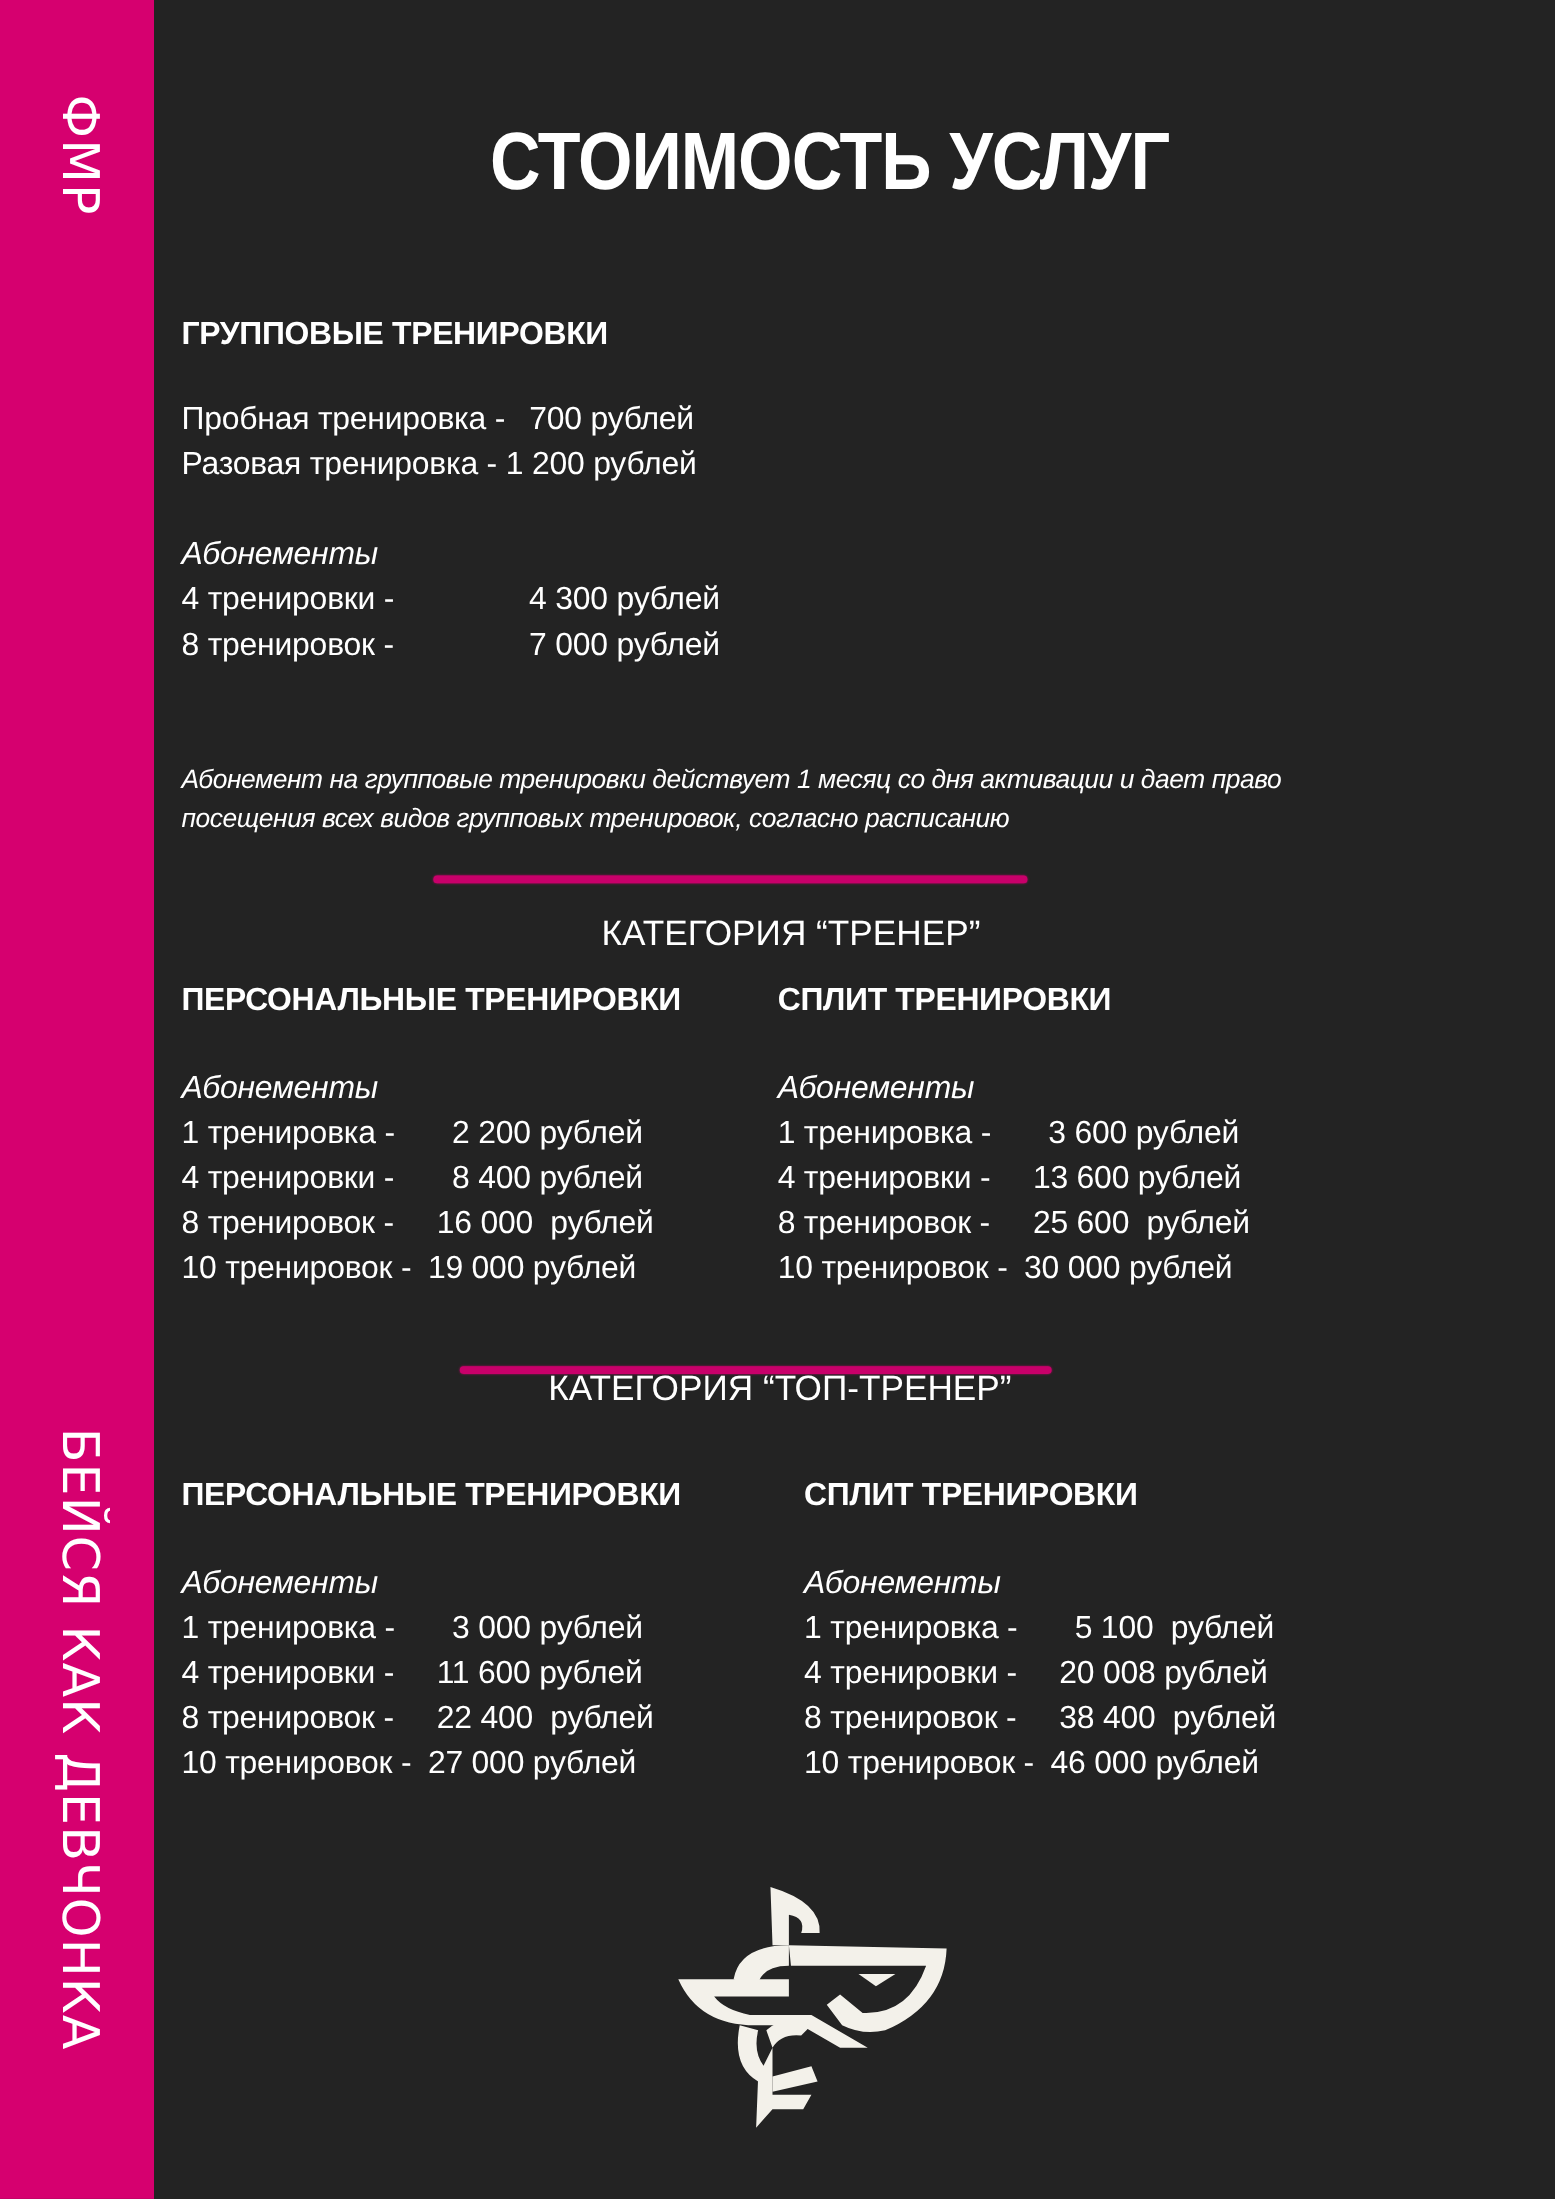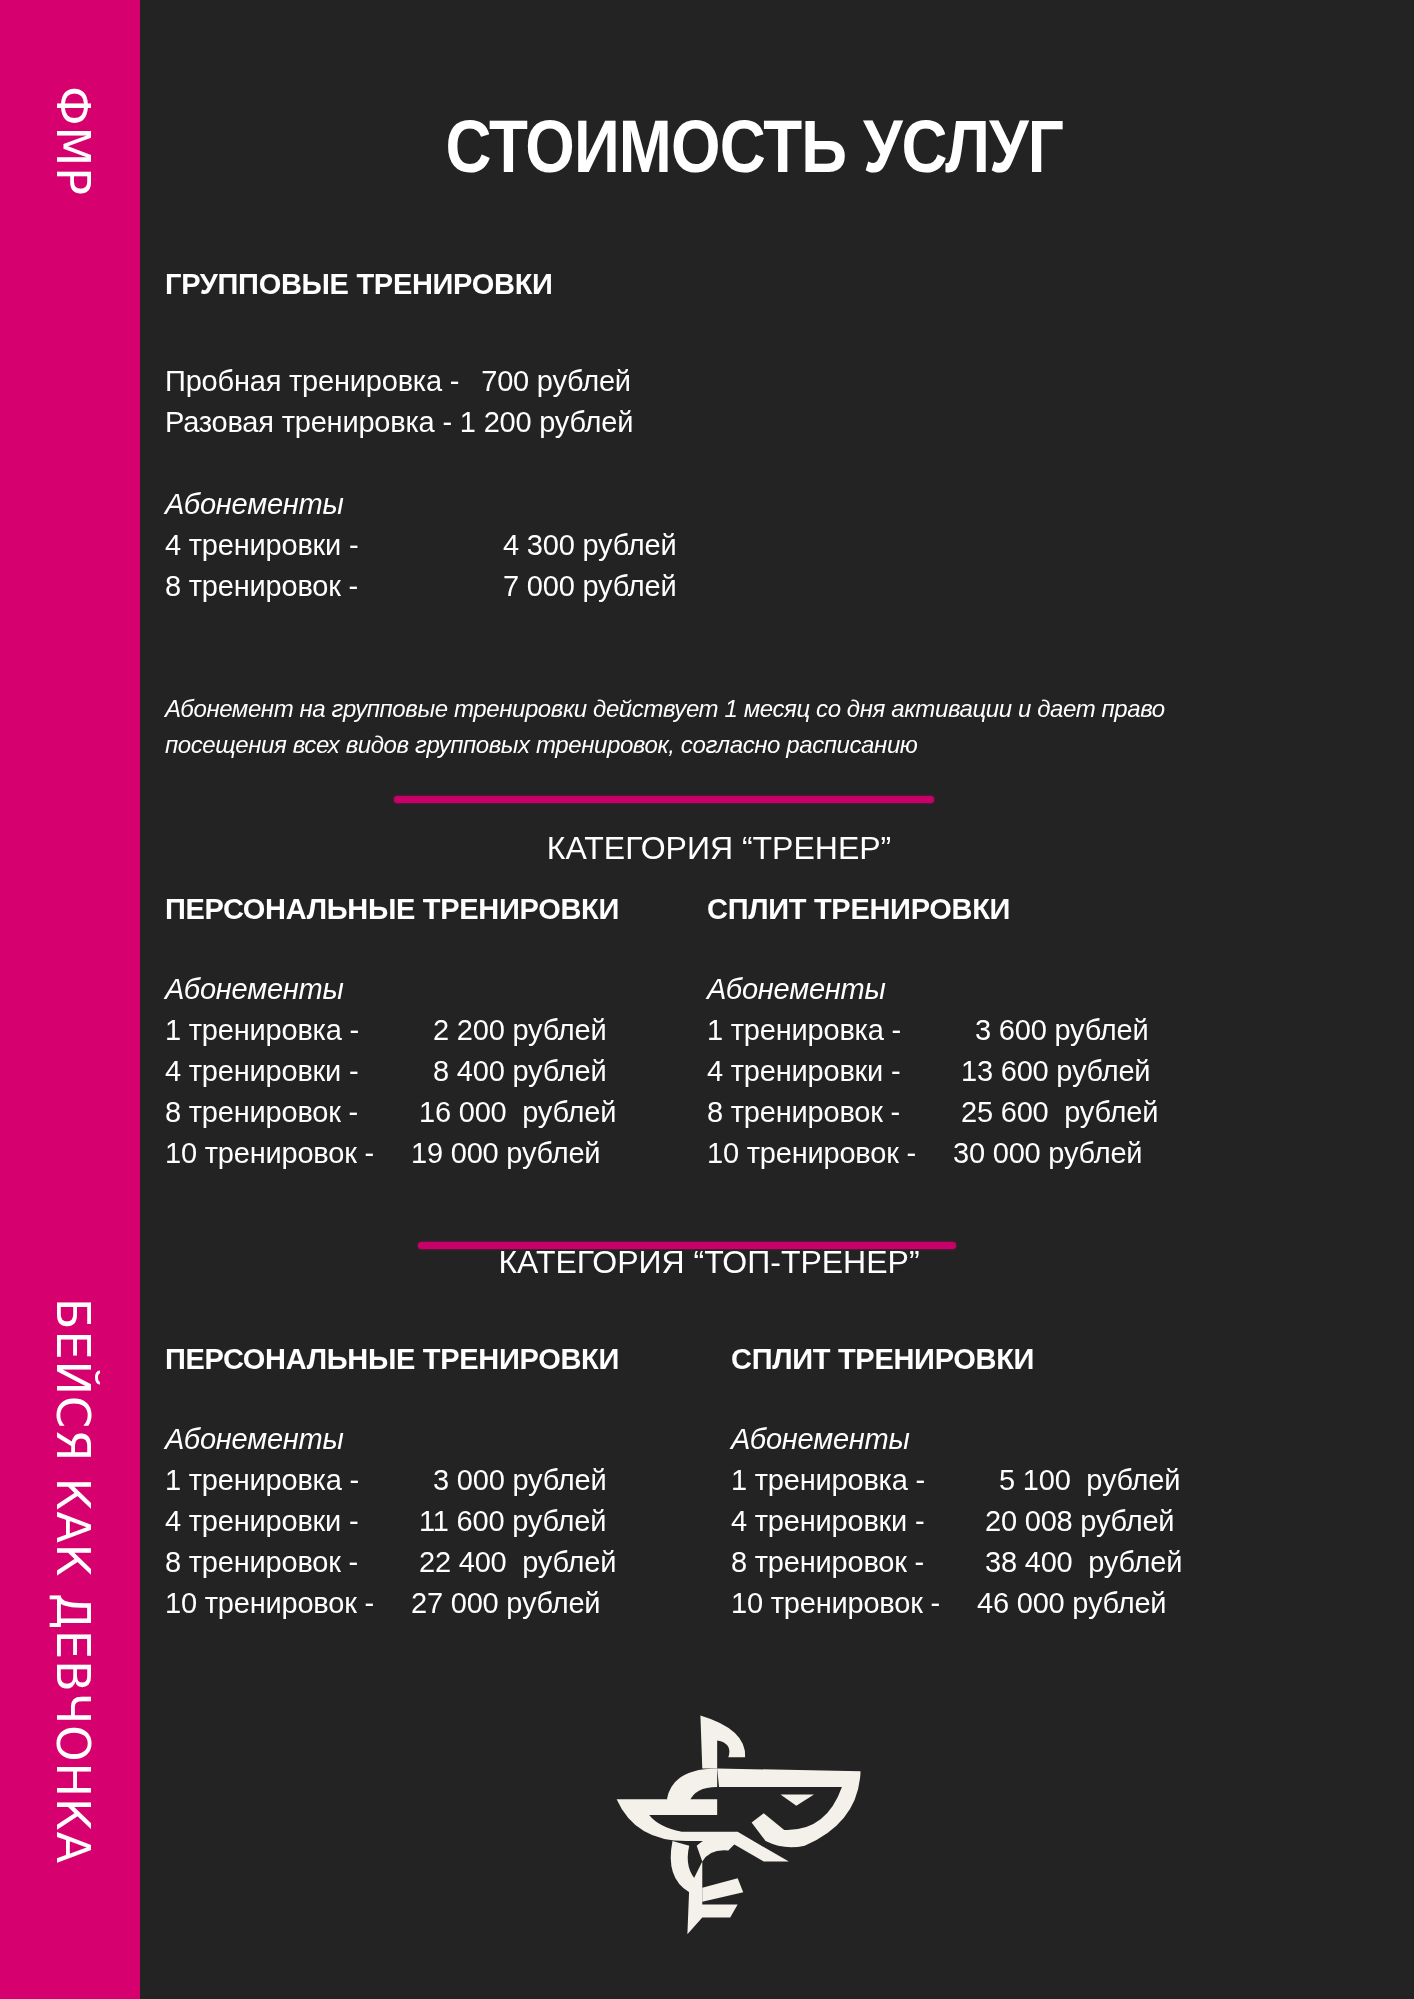--- a/index.html
+++ b/index.html
@@ -53,42 +53,42 @@
   .ital { font-style: italic; }
   .note {
     font-style: italic; font-size: 24px; line-height: 36px;
     letter-spacing: -0.4px;
   }
   .cat {
     font-size: 32px; letter-spacing: 0px;
     text-align: center;
     padding-left: 12px;
   }
-  .row { display: flex; height: 41px; align-items: center; gap: 22px; }
+  .row { display: flex; height: 41px; align-items: center; }
   .row .lbl { display: inline-block; }
   .row .val { display: inline-block; }
   .stroke {
     position: absolute; height: 7px;
     background: #c8006a;
     border-radius: 4px;
     box-shadow: 0 0 2px #c8006a;
   }
   .logo { position: absolute; left: 598px; top: 1700px; width: 270px; height: 245px; }
 </style>
 </head>
 <body>
 
 <div class="sidebar">
   <div class="side-text side-top">ФМР</div>
   <div class="side-text side-bottom">БЕЙСЯ КАК ДЕВЧОНКА</div>
 </div>
 
 <div class="title">СТОИМОСТЬ УСЛУГ</div>
 
-<div class="abs h-bold" style="left:165px; top:268px;">ГРУППОВЫЕ ТРЕНИРОВКИ</div>
+<div class="abs h-bold" style="left:165px; top:288px;">ГРУППОВЫЕ ТРЕНИРОВКИ</div>
 
 <div class="abs" style="left:165px; top:361px;">
   <div class="line">
     <span>Пробная тренировка -</span><span style="display:inline-block;width:22px"></span><span>700 рублей</span>
   </div>
   <div class="line">
     <span>Разовая тренировка -</span><span style="display:inline-block;width:8px"></span><span>1 200 рублей</span>
   </div>
 </div>
 

